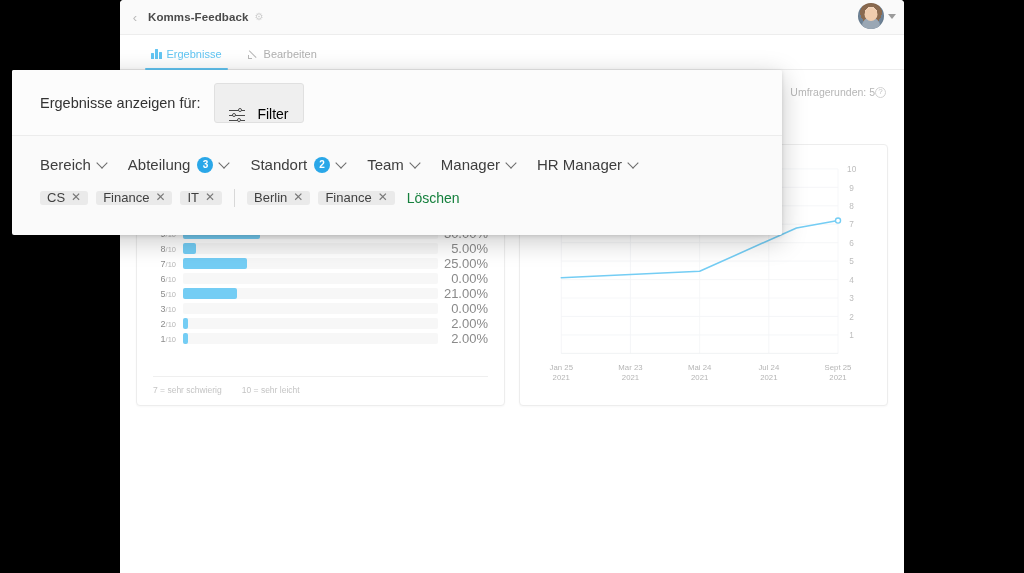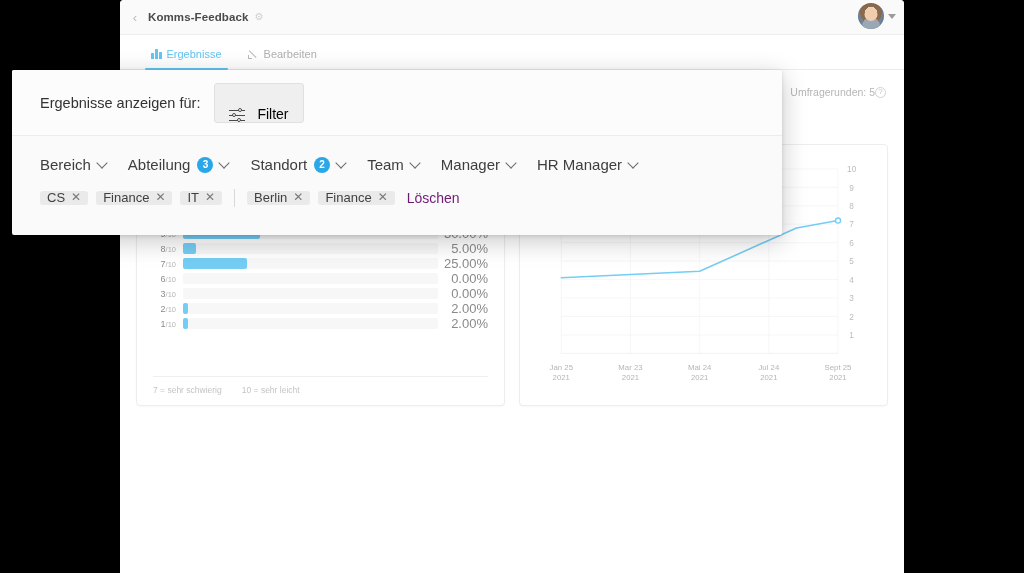--- a/index.html
+++ b/index.html
@@ -154,21 +154,21 @@
   .chev { width:8px; height:8px; border-right:1.6px solid #6b6b6b; border-bottom:1.6px solid #6b6b6b;
           transform: rotate(45deg); margin-bottom:3px; }
 
   .fp-chips { display:flex; align-items:center; padding: 16px 0 0 28px; gap:8px; }
   .chip {
     background:#eaeaea; border-radius:3px; padding: 0 7px; font-size:13px; color:#3f3f3f;
     display:flex; align-items:center; gap:6px; line-height:1.15;
   }
   .chip .x { color:#777; font-size:12px; }
   .chip-sep { width:1px; height:18px; background:#d8d8d8; margin: 0 4px; }
-  .clear-link { color:#701a75; font-size:14px; margin-left:4px; }
+  .clear-link { color:#15803d; font-size:14px; margin-left:4px; }
 </style>
 </head>
 <body>
 
 <div id="stage">
 
   <div class="app-window">
 
     <div class="app-topbar">
       <div class="back-chevron">‹</div>
@@ -255,20 +255,27 @@
                 <div class="bar-tick">7<small>/10</small></div>
                 <div class="bar-track">
                   <div class="bar-fill" style="width:25%; background:#74cdf4;"></div>
                 </div>
                 <div class="bar-pct">25.00%</div>
               </div>
               <div class="bar-row">
                 <div class="bar-tick">6<small>/10</small></div>
                 <div class="bar-track"></div>
                 <div class="bar-pct">0.00%</div>
+              </div>
+              <div class="bar-row">
+                <div class="bar-tick">5<small>/10</small></div>
+                <div class="bar-track">
+                  <div class="bar-fill" style="width:21%; background:#74cdf4;"></div>
+                </div>
+                <div class="bar-pct">21.00%</div>
               </div>
               <div class="bar-row">
                 <div class="bar-tick">3<small>/10</small></div>
                 <div class="bar-track"></div>
                 <div class="bar-pct">0.00%</div>
               </div>
               <div class="bar-row">
                 <div class="bar-tick">2<small>/10</small></div>
                 <div class="bar-track">
                   <div class="bar-fill" style="width:2%; background:#74cdf4;"></div>

